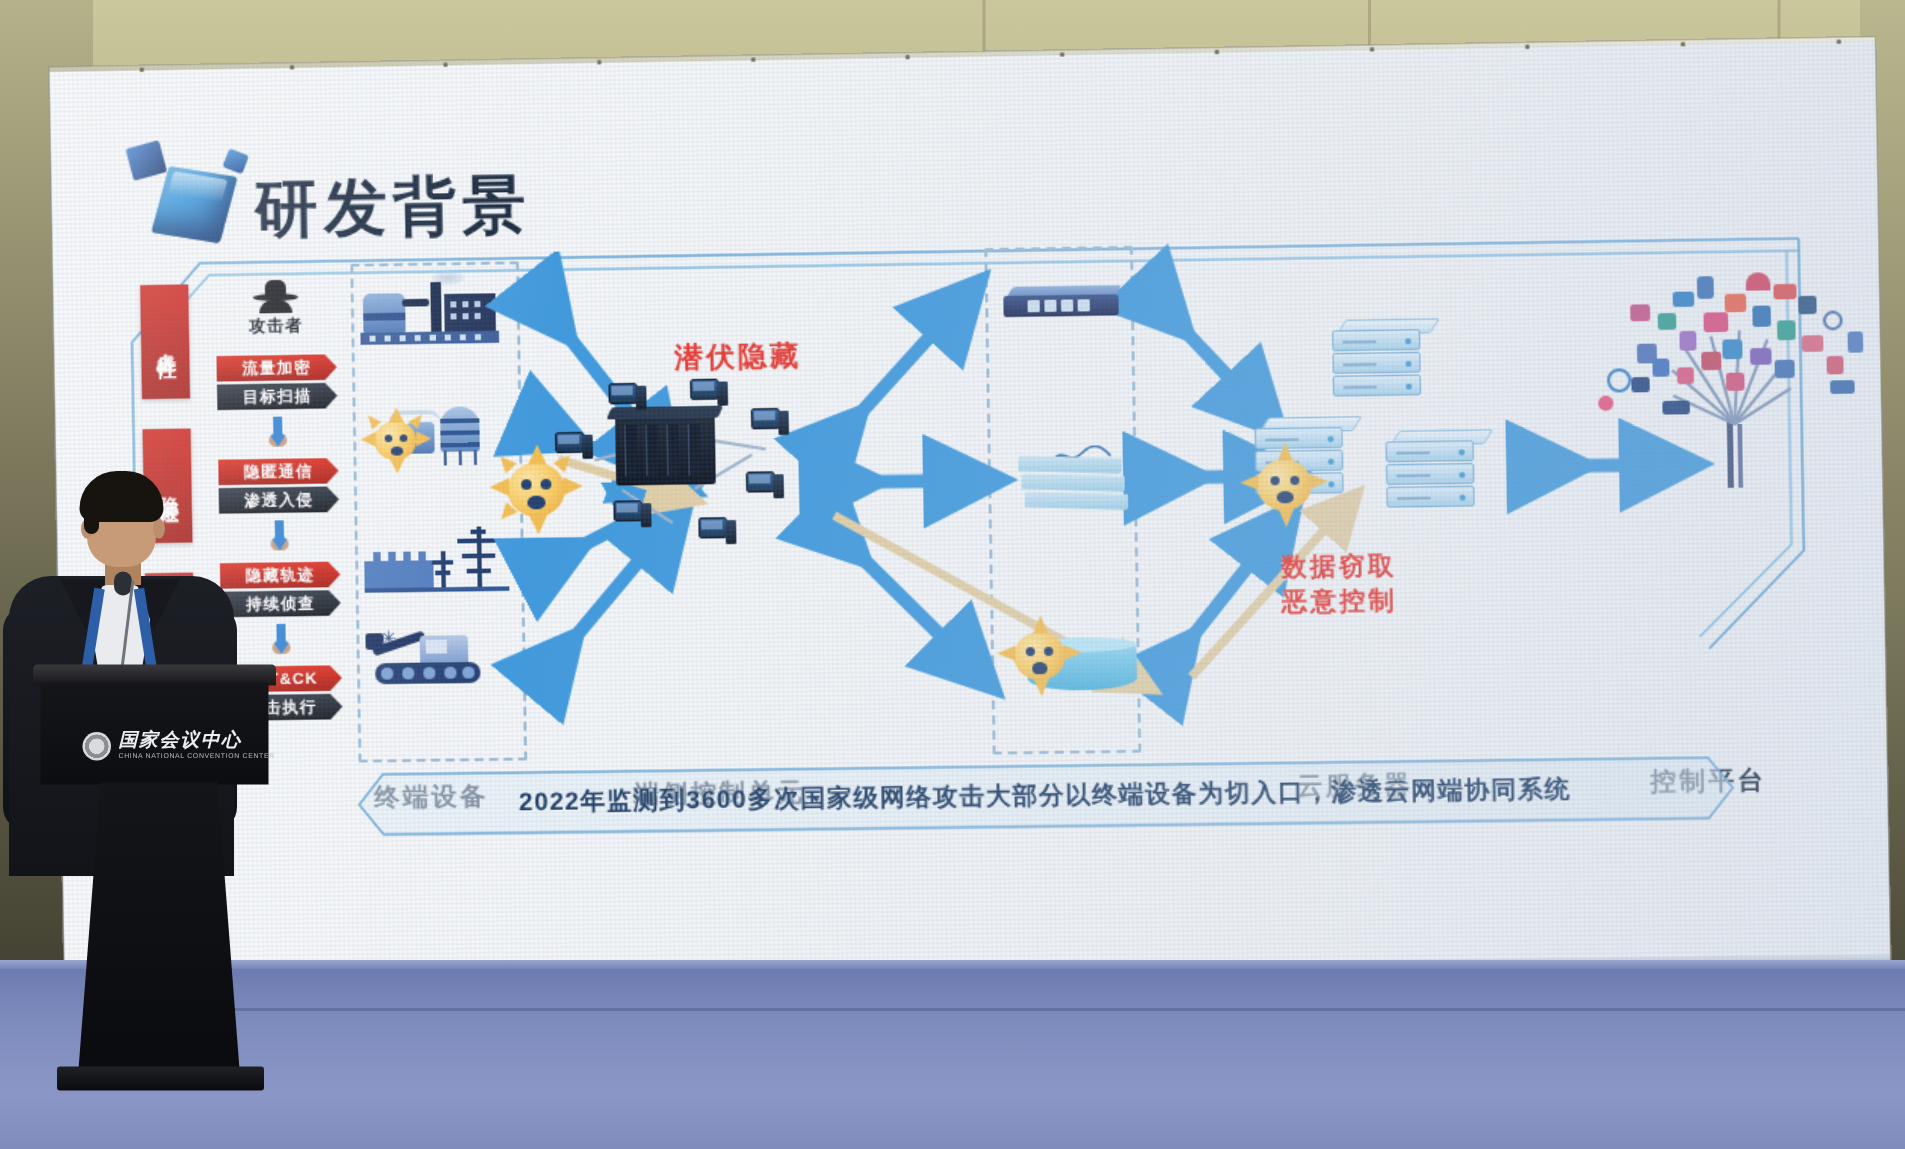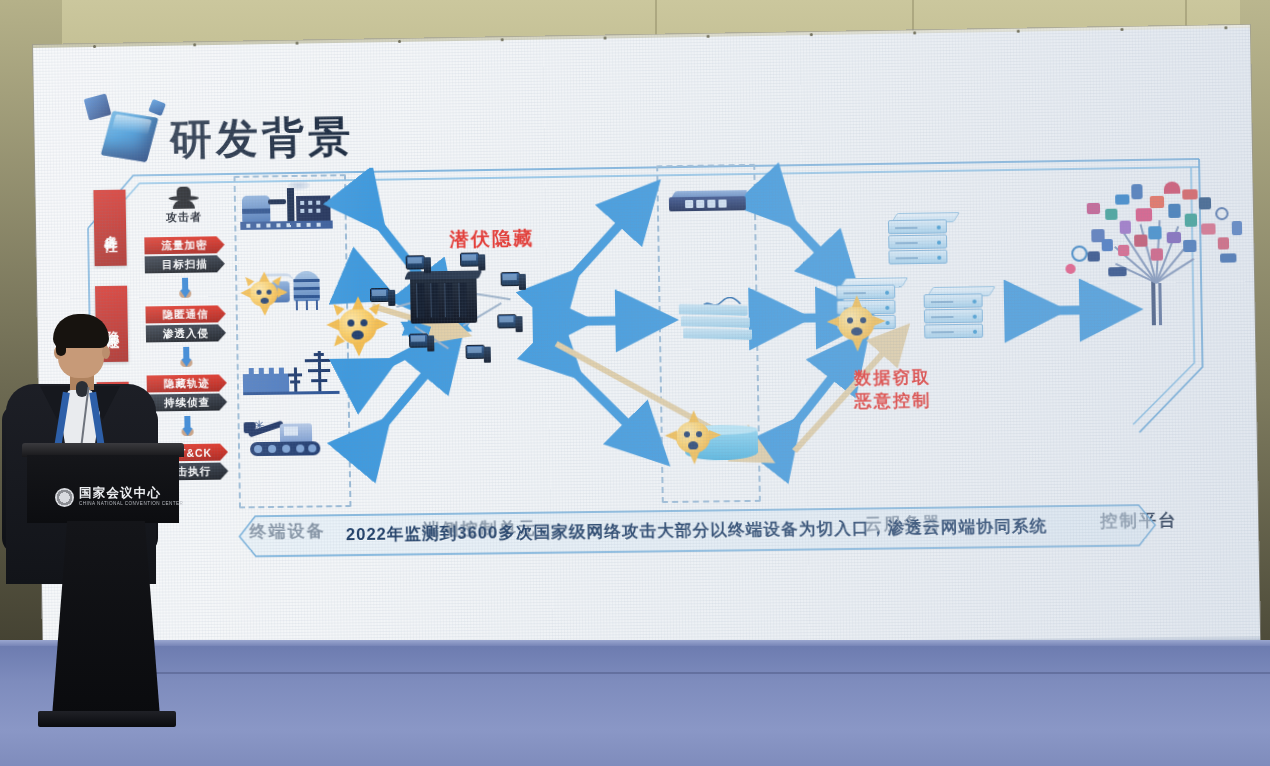--- a/index.html
+++ b/index.html
@@ -527,21 +527,21 @@
   .podium-logo{
     position:absolute; left:28px; top:26px; width:118px; height:32px;
     display:flex; align-items:center; gap:5px;
   }
   .logo-mark{
     width:19px; height:19px; border-radius:50%;
     background:radial-gradient(circle,#d8dade 0 38%,#8b8d92 39% 58%,#d8dade 59%);
     flex:0 0 auto;
   }
   .logo-txt{ display:flex; flex-direction:column; line-height:1; }
-  .logo-cn{ font-size:12.5px; font-weight:700; color:#eceef1; letter-spacing:1.2px; }
+  .logo-cn{ font-size:12.5px; font-weight:700; color:#eceef1; letter-spacing:1.2px;font-style:italic; }
   .logo-en{ font-size:4.6px; color:#b9bcc2; letter-spacing:.45px; margin-top:2px; white-space:nowrap; }
   .mic-stem{
     position:absolute; left:62px; top:-56px; width:2px; height:58px;
     background:#6e737c; transform:rotate(7deg);
   }
   .mic-head{
     position:absolute; left:54px; top:-62px; width:12px; height:16px;
     background:#2b2f36; border-radius:6px;
   }
 </style>

